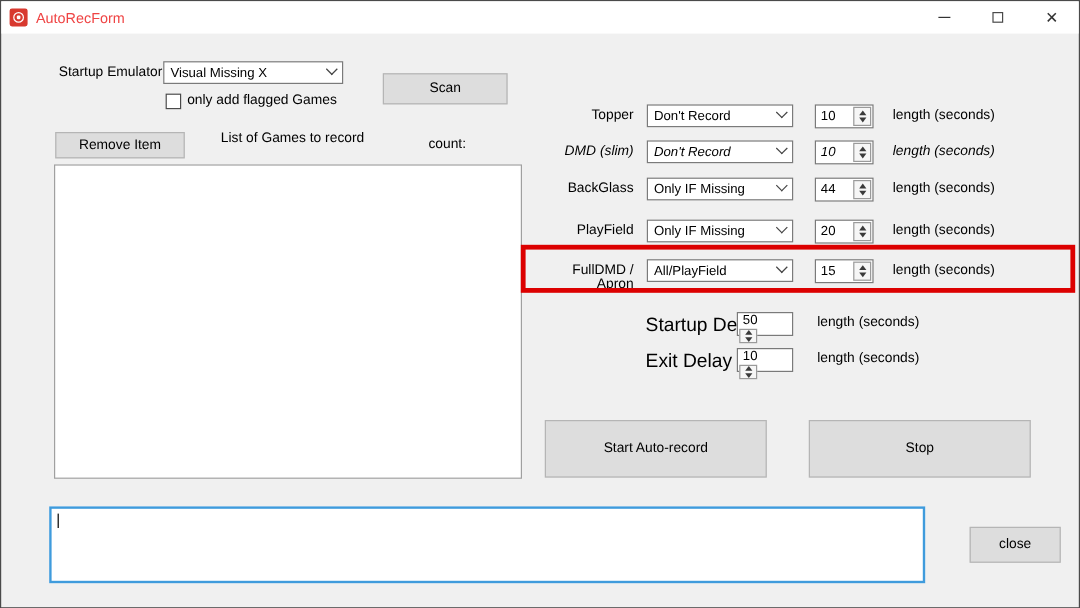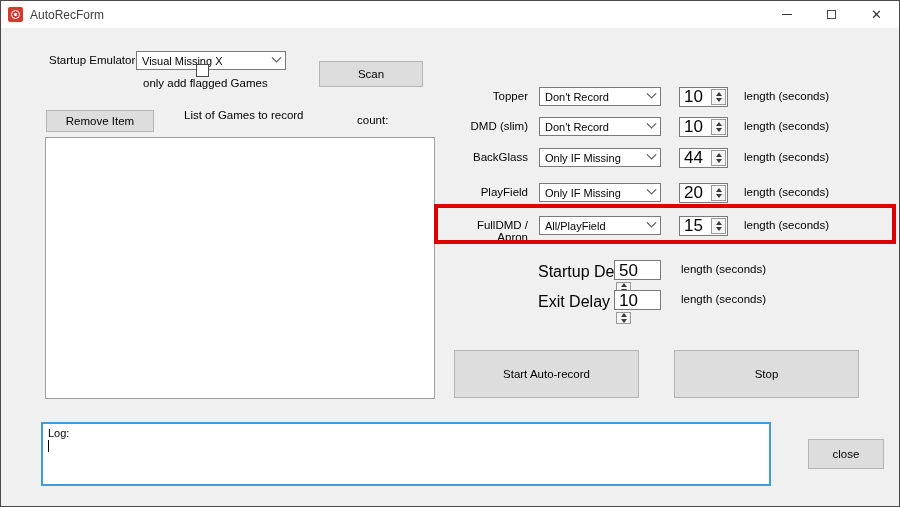--- a/index.html
+++ b/index.html
@@ -18,21 +18,21 @@
   }
   .app-icon {
     width:15px; height:15px; margin-left:7px; background:#d8392f; border-radius:2px;
     display:flex; align-items:center; justify-content:center; flex:0 0 auto;
   }
   .app-icon .ring {
     width:9px; height:9px; border:1.5px solid #fff; border-radius:50%;
     display:flex; align-items:center; justify-content:center;
   }
   .app-icon .dot { width:3px; height:3px; background:#fff; border-radius:1px; }
-  .title-text { margin-left:7px; font-size:12px; color:#404040; }
+  .title-text { margin-left:7px; font-size:12px; color:#ef4444; }
   .win-controls { margin-left:auto; display:flex; height:100%; }
   .win-btn { width:45px; height:100%; display:flex; align-items:center; justify-content:center; }
   .min-glyph { width:10px; height:0; border-top:1px solid #333; }
   .max-glyph { width:9px; height:9px; border:1px solid #4a4a4a; }
   .close-glyph { font-size:13px; color:#333; font-weight:400; line-height:1; }
 
   
   .btn {
     position:absolute; background:#dddddd; border:1px solid #b5b5b5;
     display:flex; align-items:center; justify-content:center;
@@ -42,56 +42,56 @@
     position:absolute; height:19px; background:#fff; border:1px solid #7a7a7a;
     display:flex; align-items:center; padding:0 5px; font-size:11px;
   }
   .combo .chev {
     margin-left:auto; width:7px; height:7px;
     border-right:1.4px solid #444; border-bottom:1.4px solid #444;
     transform: rotate(45deg) translate(-2px,-2px);
   }
   .spinner {
     position:absolute; width:49px; height:20px; background:#fff; border:1px solid #7a7a7a;
-    display:flex; align-items:stretch; font-size:17px;
+    display:flex; align-items:stretch; font-size:11px;
   }
   .spinner .val { flex:1; display:flex; align-items:center; padding-left:4px; }
   .spinner .arrows {
     width:15px; margin:1px; border:1px solid #9a9a9a; background:#f6f6f6;
     display:flex; flex-direction:column; align-items:center; justify-content:center; gap:2px;
   }
   .tri-up { width:0; height:0; border-left:3px solid transparent; border-right:3px solid transparent; border-bottom:4px solid #3a3a3a; }
   .tri-down { width:0; height:0; border-left:3px solid transparent; border-right:3px solid transparent; border-top:4px solid #3a3a3a; }
 
   .lbl { position:absolute; font-size:11.5px; white-space:nowrap; }
 
   
   .filter-label { left:48px; top:53px; }
   .emulator-combo { left:135px; top:50px; width:150px; }
   .scan-btn { left:318px; top:60px; width:104px; height:26px; }
 
-  .chk-row { position:absolute; left:137px; top:63px; display:flex; align-items:center;flex-direction:column; }
+  .chk-row { position:absolute; left:137px; top:77px; display:flex; align-items:flex-start; }
   .chk-box { width:13px; height:13px; background:#fff; border:1px solid #4a4a4a; flex:0 0 auto; }
   .chk-label { margin-left:5px; font-size:11.5px; }
 
   .remove-btn { left:45px; top:109px; width:108px; height:22px; }
   .list-title { left:183px; top:108px; }
   .count-label { left:356px; top:113px; }
   .games-list {
     position:absolute; left:44px; top:136px; width:390px; height:262px;
     background:#fff; border:1px solid #a0a0a0;
   }
 
   .rec-row { position:absolute; left:450px; width:440px; height:20px; }
   .rec-row .row-label { position:absolute; left:0; top:3px; width:77px; text-align:right; font-size:11.5px; }
   .rec-row .combo { left:88px; top:0; width:122px; }
   .rec-row .spinner { left:228px; top:0; }
   .rec-row .suffix { position:absolute; left:293px; top:3px; font-size:11.5px; white-space:nowrap; }
 
-  .row-0 { top:86px; }  .row-1 { top:116px; }  .row-2 { top:147px; }
+  .row-0 { top:86px; }  .row-1 { top:116px;font-style:italic; }  .row-2 { top:147px; }
   .row-3 { top:182px; } .row-4 { top:215px; }
 
   .highlight-rect {
     position:absolute; left:433px; top:203px; width:462px; height:40px;
     border:4px solid #dc0000; pointer-events:none; z-index:5;
   }
 
   .delay-row { position:absolute; left:450px; width:440px; height:20px; }
   .delay-row .row-label { position:absolute; left:87px; top:3px; font-size:16px; white-space:nowrap; }
   .delay-row .spinner { left:163px; top:0; width:47px;flex-direction:column; }
@@ -254,19 +254,18 @@
         <div class="tri-down"></div>
       </div>
     </div>
     <div class="suffix">length (seconds)</div>
   </div>
 
   <div class="btn start-btn">Start Auto-record</div>
   <div class="btn stop-btn">Stop</div>
 
   <div class="log-box">
-    <div>Log:</div>
     <div class="log-caret"></div>
   </div>
 
   <div class="btn close-btn">close</div>
 
 </div>
 
 </body></html>

